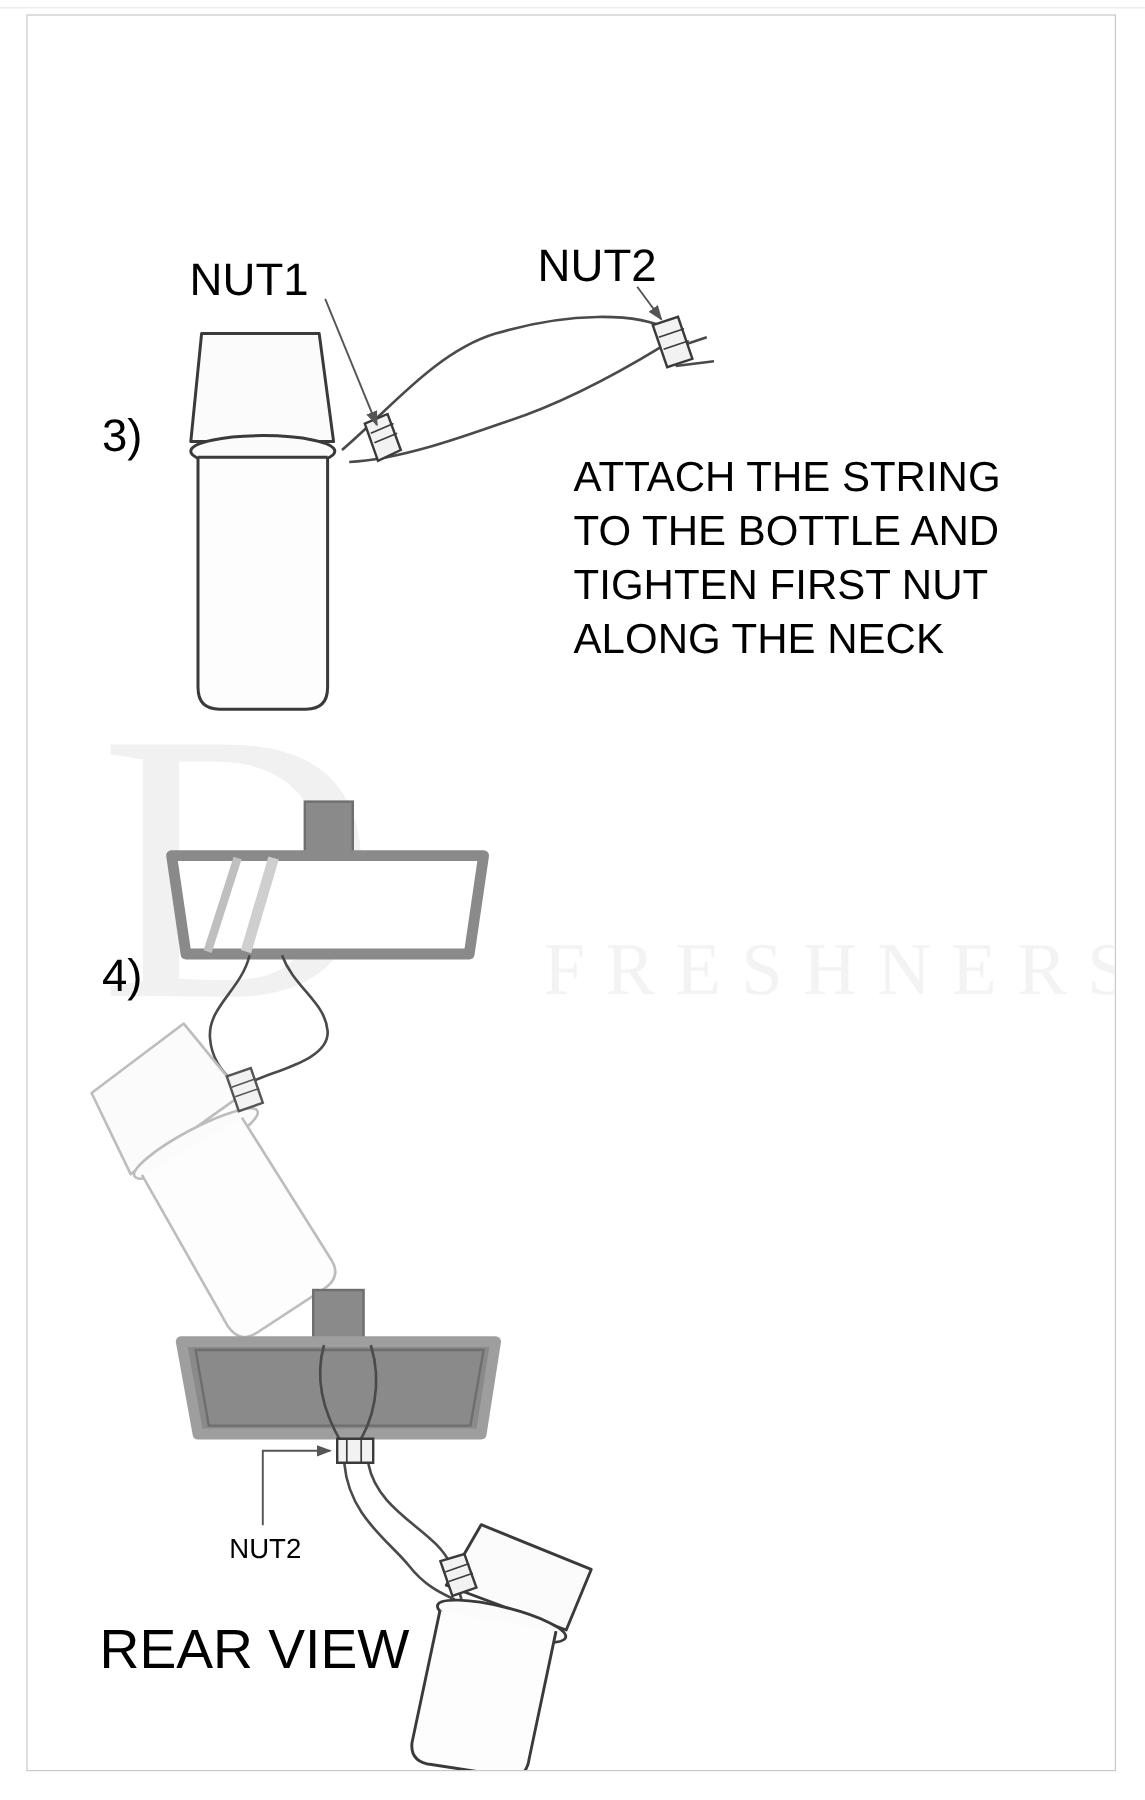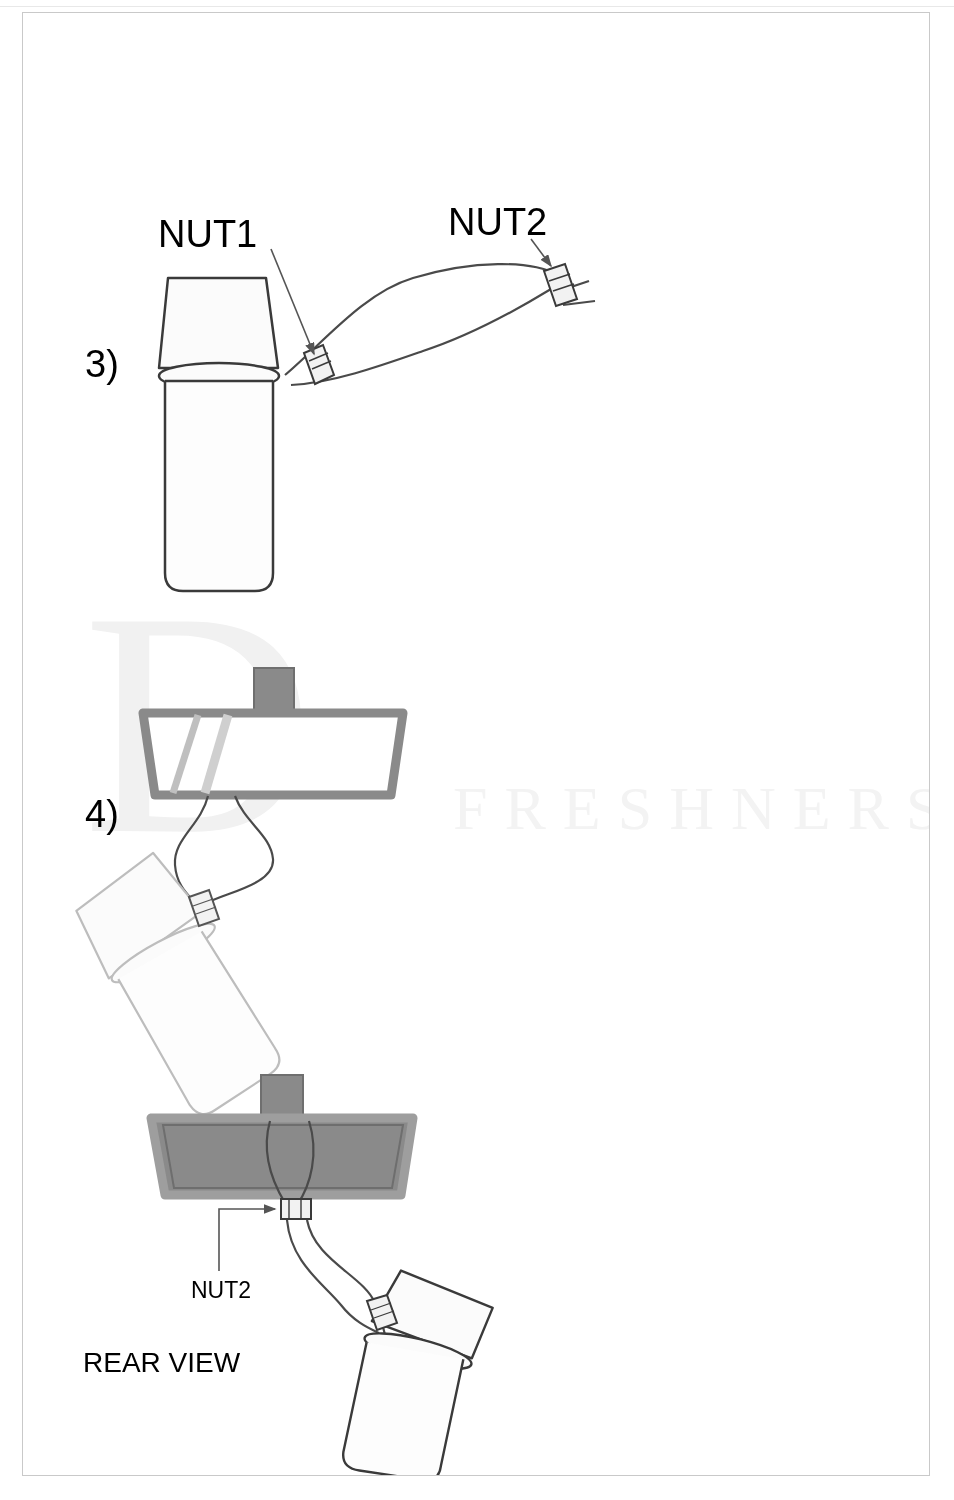--- a/index.html
+++ b/index.html
@@ -81,21 +81,21 @@
   
   .lbl {
     position: absolute;
     color: #000;
     font-family: "Liberation Sans", sans-serif;
     text-align: right;
   }
   #nut1-label { left: 135px; top: 200px; font-size: 38px; }
   #nut2-label-top { left: 425px; top: 188px; font-size: 38px; }
   #front-view-label { left: 148px; top: 627px; font-size: 35px; }
-  #rear-view-label { left: 60px; top: 1334px; font-size: 28px; }
+  #rear-view-label { left: 60px; top: 1334px; font-size: 46px; }
   #nut2-label-bottom { left: 168px; top: 1264px; font-size: 23px; }
 
   .instr {
     position: absolute;
     font-size: 35px;
     line-height: 45px;
     color: #000;
     font-family: "Liberation Sans", sans-serif;
     white-space: pre-line;
   }
@@ -222,15 +222,19 @@
     </svg>
 
     <div class="step-num" id="step3-num">3)</div>
     <div class="step-num" id="step4-num">4)</div>
 
     <div class="lbl" id="nut1-label">NUT1</div>
     <div class="lbl" id="nut2-label-top">NUT2</div>
     <div class="lbl" id="nut2-label-bottom">NUT2</div>
     <div class="lbl" id="rear-view-label">REAR VIEW</div>
 
+    <div class="instr" id="instr3">ATTACH THE STRING
+TO THE BOTTLE AND
+TIGHTEN FIRST NUT
+ALONG THE NECK</div>
 
   </div>
 </div>
 
 </body></html>

